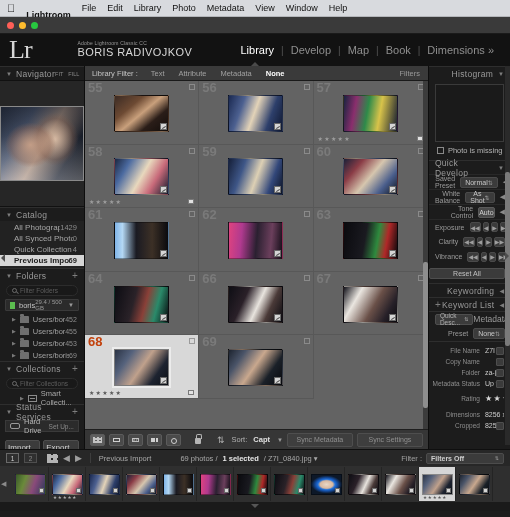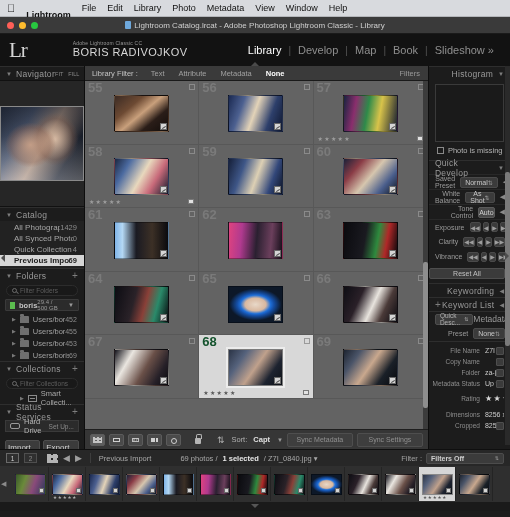--- a/index.html
+++ b/index.html
@@ -47,21 +47,21 @@
   }
 
   
   .lr-top {
     height: 32px; background: #121212;
     display: flex; align-items: center; position: relative;
     padding: 0 9px;
   }
   .identity { display: flex; align-items: center; gap: 6px; }
   .lr-logo {
-    font-size: 21px; color: #d6d6d6; letter-spacing: -1px;
+    font-size: 26px; color: #d6d6d6; letter-spacing: -1px;
     font-family: "Liberation Serif", serif; line-height: 1;
   }
   .id-lines { line-height: 1.25; margin-left: 40px; }
   .id-small { font-size: 5px; color: #9a9a9a; letter-spacing: .2px; }
   .id-name { font-size: 11px; color: #d8d8d8; letter-spacing: .4px; }
   .modules {
     position: absolute; right: 9px; top: 0; height: 100%;
     display: flex; align-items: center; gap: 0;
   }
   .mod {
@@ -139,21 +139,21 @@
     content: ''; position: absolute; width: 2.5px; height: 1px;
     background: #6a6a6a; right: -2px; bottom: -.5px; transform: rotate(45deg);
   }
 
   .vol-row {
     margin: 2px 5px; background: #2b2b2b; border: 1px solid #3a3a3a;
     height: 12px; display: flex; align-items: center; padding: 0 4px;
     font-size: 7.5px; color: #c4c4c4; border-radius: 1px;
   }
   .vol-led { width: 5px; height: 7px; background: #5bbd4f; margin-right: 4px; flex: none; }
-  .vol-row .vname { flex: 1; font-weight: bold; text-align: right; }
+  .vol-row .vname { flex: 1; font-weight: normal; text-align: right; }
   .vol-row .vsize { font-size: 6px; color: #9a9a9a; margin-right: 4px; }
   .vol-row .vtri { font-size: 6px; color: #9a9a9a; }
 
   .frow {
     display: flex; align-items: center; height: 12px;
     padding-left: 12px; font-size: 7.5px; color: #a0a0a0;
   }
   .frow .tri { font-size: 5px; color: #787878; margin-right: 4px; }
   .ffolder {
     width: 9px; height: 7px; background: #6f6f6f; margin-right: 4px;
@@ -218,21 +218,21 @@
   .cell {
     position: relative; border-right: 1px solid #585858;
     border-bottom: 1px solid #585858; background: #636363;
     display: flex; align-items: center; justify-content: center;
   }
   .cell.sel { background: #d8d8d8; }
   .cell .idx {
     position: absolute; left: 3px; top: 0px; font-size: 13px;
     color: #7a7a7a; font-weight: bold; line-height: 1.05;
   }
-  .cell.sel .idx { color: #14532d; }
+  .cell.sel .idx { color: #c2410c; }
   .cell .flagbox {
     position: absolute; right: 3px; top: 3px; width: 6px; height: 6px;
     border: 1px solid #8a8a8a;
   }
   .cell.sel .flagbox { border-color: #9a9a9a; }
   .thumb {
     width: 55px; height: 37px; position: relative;
     border: 1px solid rgba(0,0,0,.35); margin-top: 2px;
   }
   .cell.sel .thumb { border: 1px solid #7c7c7c; outline: 2px solid #ececec; }
@@ -480,43 +480,40 @@
   <span class="mi">Window</span>
   <span class="mi">Help</span>
 </div>
 
 <div class="titlebar">
   <div class="traffic">
     <div class="dot r"></div>
     <div class="dot y"></div>
     <div class="dot g"></div>
   </div>
-  <div class="title-text">
-    <span class="title-ico"></span><span>Lightroom Catalog.lrcat - Adobe Photoshop Lightroom Classic - Library</span>
-  </div>
 </div>
 
 <div class="lr-top">
   <div class="identity">
     <div class="lr-logo">Lr</div>
     <div class="id-lines">
       <div class="id-small">Adobe Lightroom Classic CC</div>
       <div class="id-name">BORIS RADIVOJKOV</div>
     </div>
   </div>
   <div class="modules">
     <span class="mod active">Library</span>
     <span class="mod-sep">|</span>
     <span class="mod">Develop</span>
     <span class="mod-sep">|</span>
     <span class="mod">Map</span>
     <span class="mod-sep">|</span>
     <span class="mod">Book</span>
     <span class="mod-sep">|</span>
-    <span class="mod">Slideshow »</span>
+    <span class="mod">Dimensions »</span>
   </div>
   <div class="top-arrow"></div>
 </div>
 
 <div class="main">
 
   <div class="side left" style="position:relative;">
     <div class="collapse-arrow ca-left"></div>
 
     <div class="panel-hd">
@@ -709,27 +706,20 @@
         <span class="idx">63</span>
         <span class="flagbox"></span>
         <div class="thumb" style="background:linear-gradient(100deg,#0a0a0e 0%,#1a1a20 40%,#2e8a3e 62%,#b02828 78%,#08080c 100%);">
           <span class="badge"></span>
         </div>
       </div>
       <div class="cell">
         <span class="idx">64</span>
         <span class="flagbox"></span>
         <div class="thumb" style="background:linear-gradient(105deg,#0c0c12 0%,#2a2228 36%,#8a4038 56%,#2a8a6a 76%,#08080c 100%);">
-          <span class="badge"></span>
-        </div>
-      </div>
-      <div class="cell">
-        <span class="idx">65</span>
-        <span class="flagbox"></span>
-        <div class="thumb" style="background:radial-gradient(ellipse 26px 16px at 50% 50%, #e8d8c8 0%, #d8b8a0 40%, #1f6fd8 58%, #1550a8 70%, #0d1828 100%);">
           <span class="badge"></span>
         </div>
       </div>
       <div class="cell">
         <span class="idx">66</span>
         <span class="flagbox"></span>
         <div class="thumb" style="background:linear-gradient(115deg,#0e0e14 0%,#2a2028 30%,#e8e4de 54%,#4a3a38 74%,#0a0a10 100%);">
           <span class="badge"></span>
         </div>
       </div>

